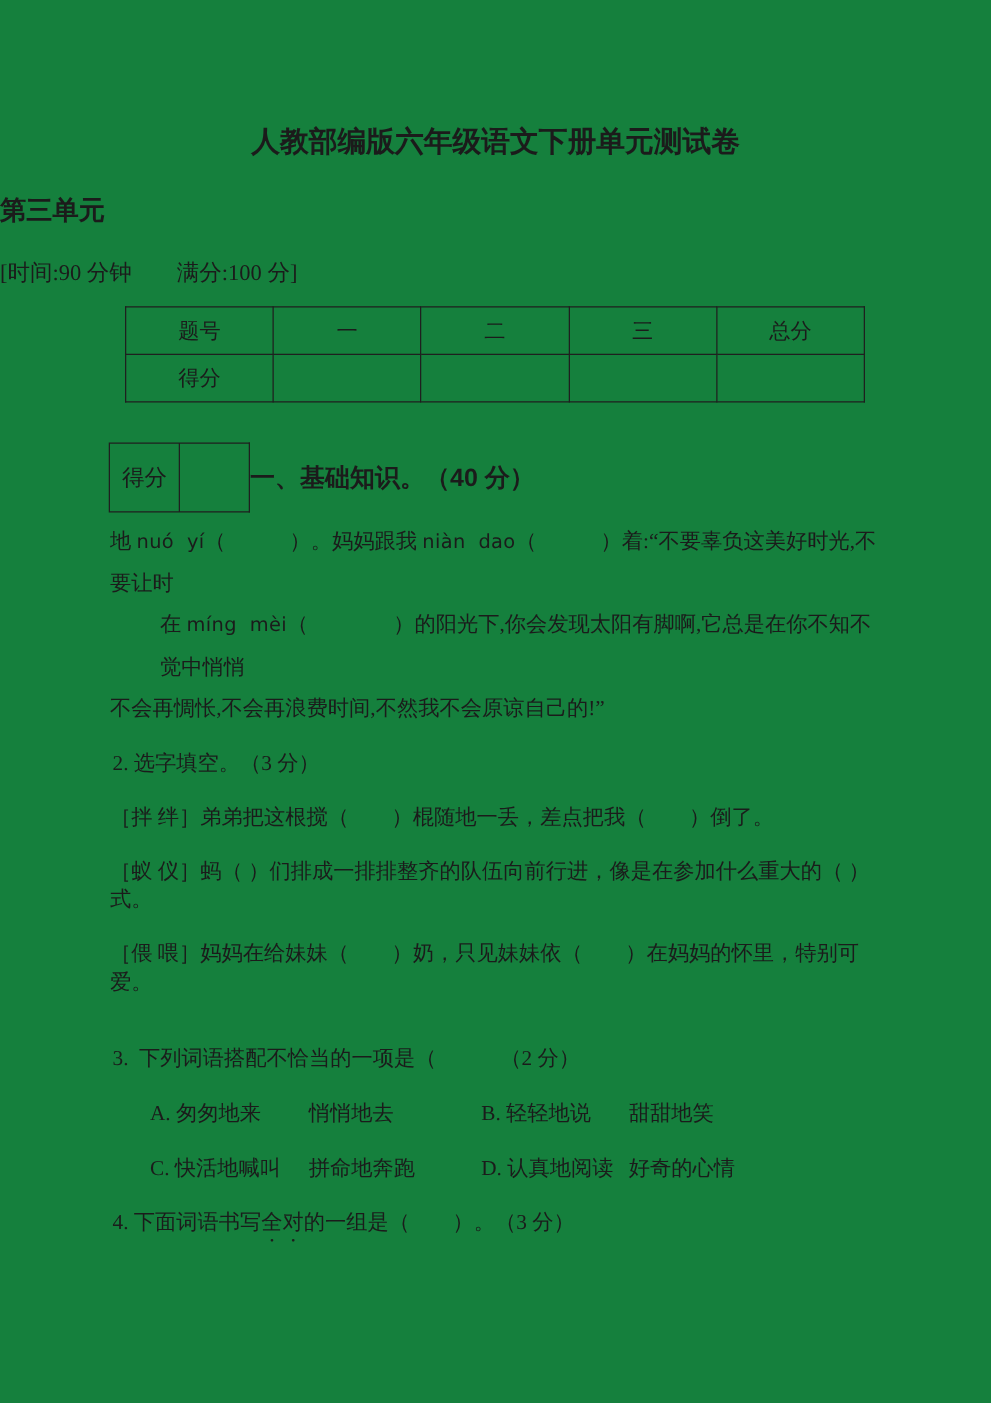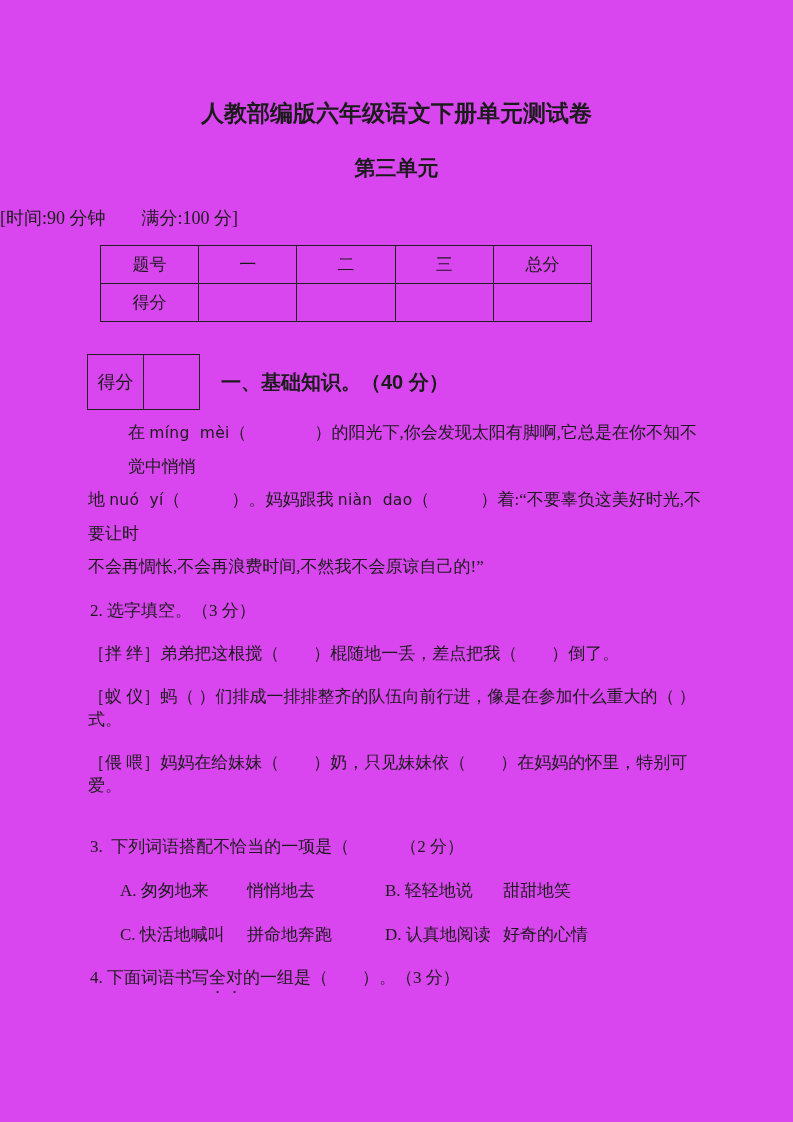--- a/index.html
+++ b/index.html
@@ -1,45 +1,44 @@
 <!DOCTYPE html>
 <html><head>
 <meta charset="utf-8">
 <style>
   html,body{margin:0;padding:0;background:#ffffff;}
   .page{
     position:relative;
     width:793px;height:1122px;
-    background:#d946ef;
+    background:#15803d;
     color:#1b1b1b;
     font-family:"Liberation Serif","DejaVu Serif",serif;
     overflow:hidden;
   }
   .exam-title{
     margin:98px 0 0 0;
     text-align:center;
     font-size:23px;font-weight:700;
     font-family:"Liberation Sans","DejaVu Sans",sans-serif;
   }
   .exam-subtitle{
     margin:25px 0 0 0;
-    text-align:center;
     font-size:21px;font-weight:700;
     font-family:"Liberation Sans","DejaVu Sans",sans-serif;
   }
   .exam-meta{
     margin:24px 0 0 0;
     text-align:left;
     font-size:18px;
     white-space:pre-wrap;
   }
   table.score-table{
     margin:15px 0 0 100px;
     border-collapse:collapse;
-    width:492px;
+    width:592px;
     table-layout:fixed;
   }
   table.score-table td{
     border:1px solid #1f1f1f;
     height:37px;
     text-align:center;
     vertical-align:middle;
     font-size:17px;
     padding:0;
   }
@@ -50,21 +49,21 @@
   }
   .score-box{display:flex;}
   .score-box .cell{
     width:55px;height:54px;
     border:1.5px solid #1f1f1f;
     display:flex;align-items:center;justify-content:center;
     font-size:18px;
   }
   .score-box .cell.value{border-left:none;}
   .section-heading{
-    margin-left:21px;
+    margin-left:0;
     font-size:20px;font-weight:700;
     font-family:"Liberation Sans","DejaVu Sans",sans-serif;
   }
   .stem{
     margin-left:90px;margin-right:80px;
     font-size:17px;
     white-space:pre-wrap;
   }
   .q1-stem{margin-top:44px;}
   .para{
@@ -133,22 +132,22 @@
   <div class="score-strip">
     <div class="score-box">
       <div class="cell">得分</div>
       <div class="cell value"></div>
     </div>
     <div class="section-heading">一、基础知识。（40 分）</div>
   </div>
 
 
   <div class="para">
+    <div class="pline"><span>地 </span><span class="py">nuó yí</span><span>（　　　）。妈妈跟我 </span><span class="py">niàn dao</span><span>（　　　）着:“不要辜负这美好时光,不要让时</span></div>
     <div class="pline indent"><span>在 </span><span class="py">míng mèi</span><span>（　　　　）的阳光下,你会发现太阳有脚啊,它总是在你不知不觉中悄悄</span></div>
-    <div class="pline"><span>地 </span><span class="py">nuó yí</span><span>（　　　）。妈妈跟我 </span><span class="py">niàn dao</span><span>（　　　）着:“不要辜负这美好时光,不要让时</span></div>
     <div class="pline">不会再惆怅,不会再浪费时间,不然我不会原谅自己的!”</div>
   </div>
 
   <div class="stem q2-stem">2. 选字填空。（3 分）</div>
   <div class="q2-item">［拌 绊］弟弟把这根搅（　　）棍随地一丢，差点把我（　　）倒了。</div>
   <div class="q2-item">［蚁 仪］蚂（ ）们排成一排排整齐的队伍向前行进，像是在参加什么重大的（ ）式。</div>
   <div class="q2-item">［偎 喂］妈妈在给妹妹（　　）奶，只见妹妹依（　　）在妈妈的怀里，特别可爱。</div>
 
   <div class="stem q3-stem">3.  下列词语搭配不恰当的一项是（　　　（2 分）</div>
   <div class="opt-row-q3">

